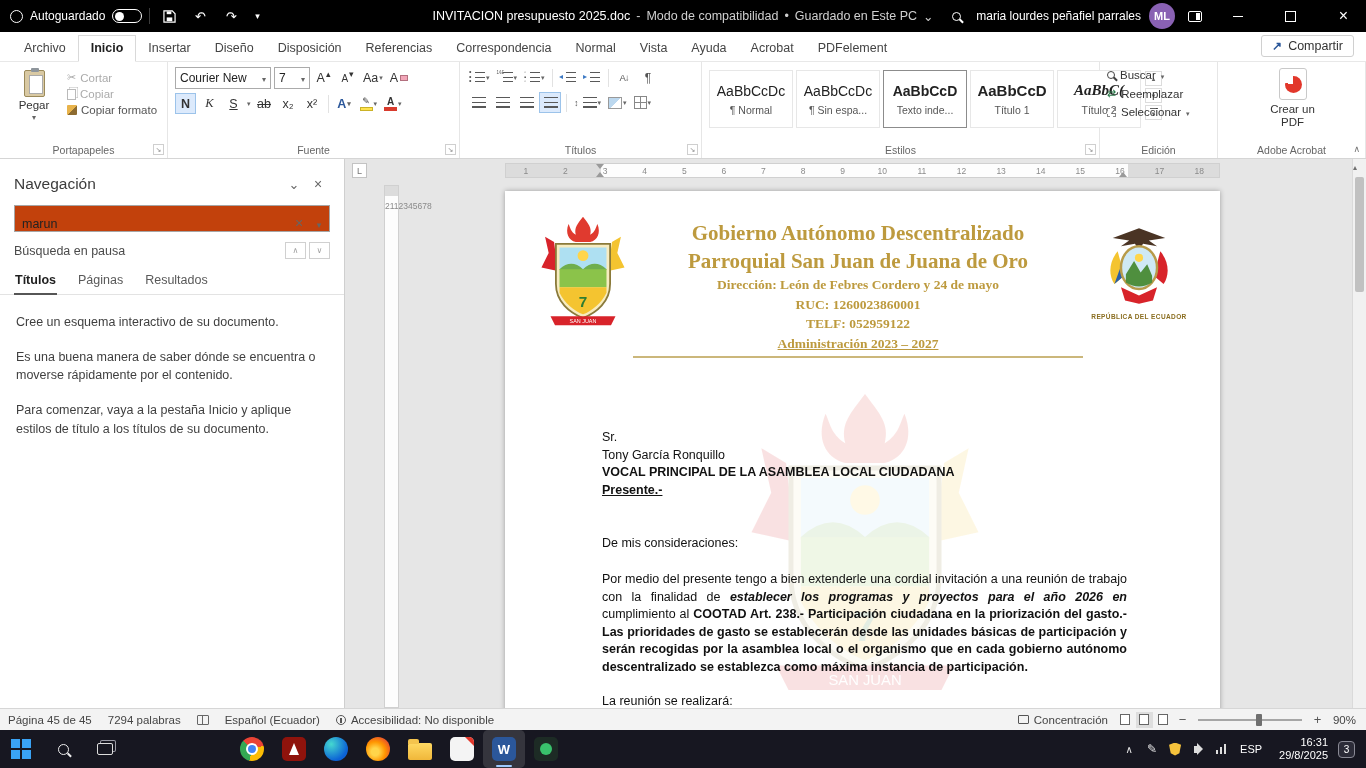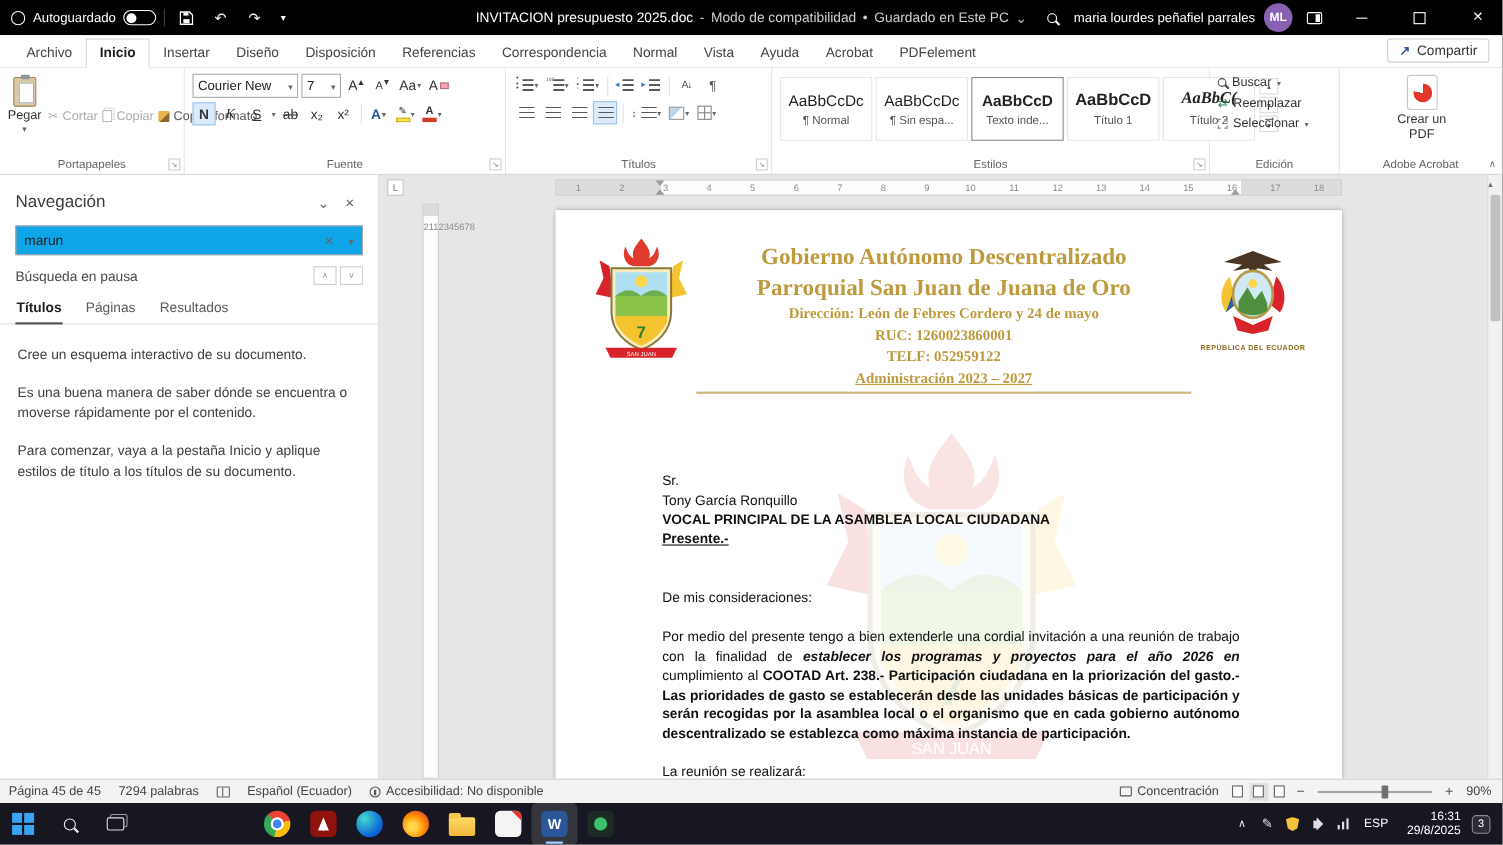--- a/index.html
+++ b/index.html
@@ -45,21 +45,21 @@
   .grp{position:relative;height:100%;padding:5px 5px 18px 7px;border-right:1px solid #e6e6e6;}
   .grp-label{position:absolute;bottom:2px;left:0;right:0;text-align:center;font-size:10.5px;color:#666;}
   .launcher{position:absolute;right:3px;bottom:3px;width:11px;height:11px;border:1px solid #cfcfcf;color:#888;font-size:7px;display:flex;align-items:center;justify-content:center;}
   .launcher::after{content:"↘";}
   
   .g-clip{display:flex;width:168px;}
   .paste{width:54px;display:flex;flex-direction:column;align-items:center;gap:2px;font-size:11.5px;color:#333;padding-top:3px;}
   .clipb{width:21px;height:27px;background:#d9c9a3;border:1px solid #9b8a5a;border-radius:2px;position:relative;}
   .clipb::before{content:"";position:absolute;left:6px;top:-3px;width:8px;height:4px;background:#8e959b;border-radius:1px;}
   .clipb::after{content:"";position:absolute;left:4px;top:4px;width:12px;height:17px;background:#fff;border:1px solid #aaa;}
-  .clip-cmds{display:flex;flex-direction:row;gap:4px;margin-left:6px;padding-top:4px;}
+  .clip-cmds{display:flex;flex-direction:column;gap:4px;margin-left:6px;padding-top:4px;}
   .cmd{display:flex;align-items:center;gap:4px;font-size:11.5px;color:#555;white-space:nowrap;}
   .cmd.dis{opacity:.5;}
   .cut::after{content:"✂";font-size:11px;}
   .copy-ic{width:9px;height:11px;border:1px solid #777;background:#fff;box-shadow:2px -2px 0 -0.5px #fff,2px -2px 0 0 #777;}
   .brush-ic{width:10px;height:10px;background:linear-gradient(135deg,#e8b34b 55%,#8d6b30 55%);border-radius:1px;}
   
   .g-font{width:292px;display:flex;flex-direction:column;gap:4px;}
   .f-row{display:flex;align-items:center;gap:3px;}
   .combo{display:flex;align-items:center;justify-content:space-between;border:1px solid #ababab;height:22px;padding:0 4px;font-size:12px;background:#fff;color:#222;}
   .combo .cv::after{font-size:8px;color:#666;}
@@ -118,21 +118,21 @@
   .rib-col::after{content:"∧";}
 
   
   .main{position:absolute;top:159px;left:0;right:0;height:549px;overflow:hidden;}
   
   .navpane{position:absolute;left:0;top:0;width:345px;height:100%;background:#fff;border-right:1px solid #cfcfcf;}
   .np-head{display:flex;align-items:center;padding:16px 14px 8px;}
   .np-title{font-size:15.5px;color:#3d3d3d;flex:1;}
   .np-hic{width:24px;text-align:center;color:#666;font-size:13px;}
   .x::after{content:"×";font-size:14px;}
-  .np-search{margin:4px 14px 6px;height:27px;border:1px solid #a6a6a6;display:flex;align-items:center;background:#0ea5e9;}
+  .np-search{margin:4px 14px 6px;height:27px;border:1px solid #a6a6a6;display:flex;align-items:flex-end;background:#c2410c;}
   .np-input{flex:1;border:0;outline:0;font-size:12.5px;padding:0 7px;color:#222;font-family:inherit;background:transparent;}
   .np-sic{width:20px;text-align:center;color:#666;font-size:12px;}
   .np-sic.cv::after{font-size:9px;}
   .np-status{display:flex;align-items:center;padding:4px 14px 10px;font-size:12.5px;color:#4a4a4a;}
   .np-updown{margin-left:auto;display:flex;gap:3px;}
   .np-ud{width:21px;height:17px;border:1px solid #d0d0d0;font-size:8px;color:#a0a0a0;display:flex;align-items:center;justify-content:center;}
   .chu::after{content:"∧";} .chd::after{content:"∨";}
   .np-tabs{display:flex;gap:20px;padding:0 14px;border-bottom:1px solid #e3e3e3;}
   .np-tab{font-size:12.5px;color:#595959;padding:4px 1px 6px;}
   .np-tab.sel{color:#1f1f1f;font-weight:700;border-bottom:2px solid #565656;margin-bottom:-1px;}

